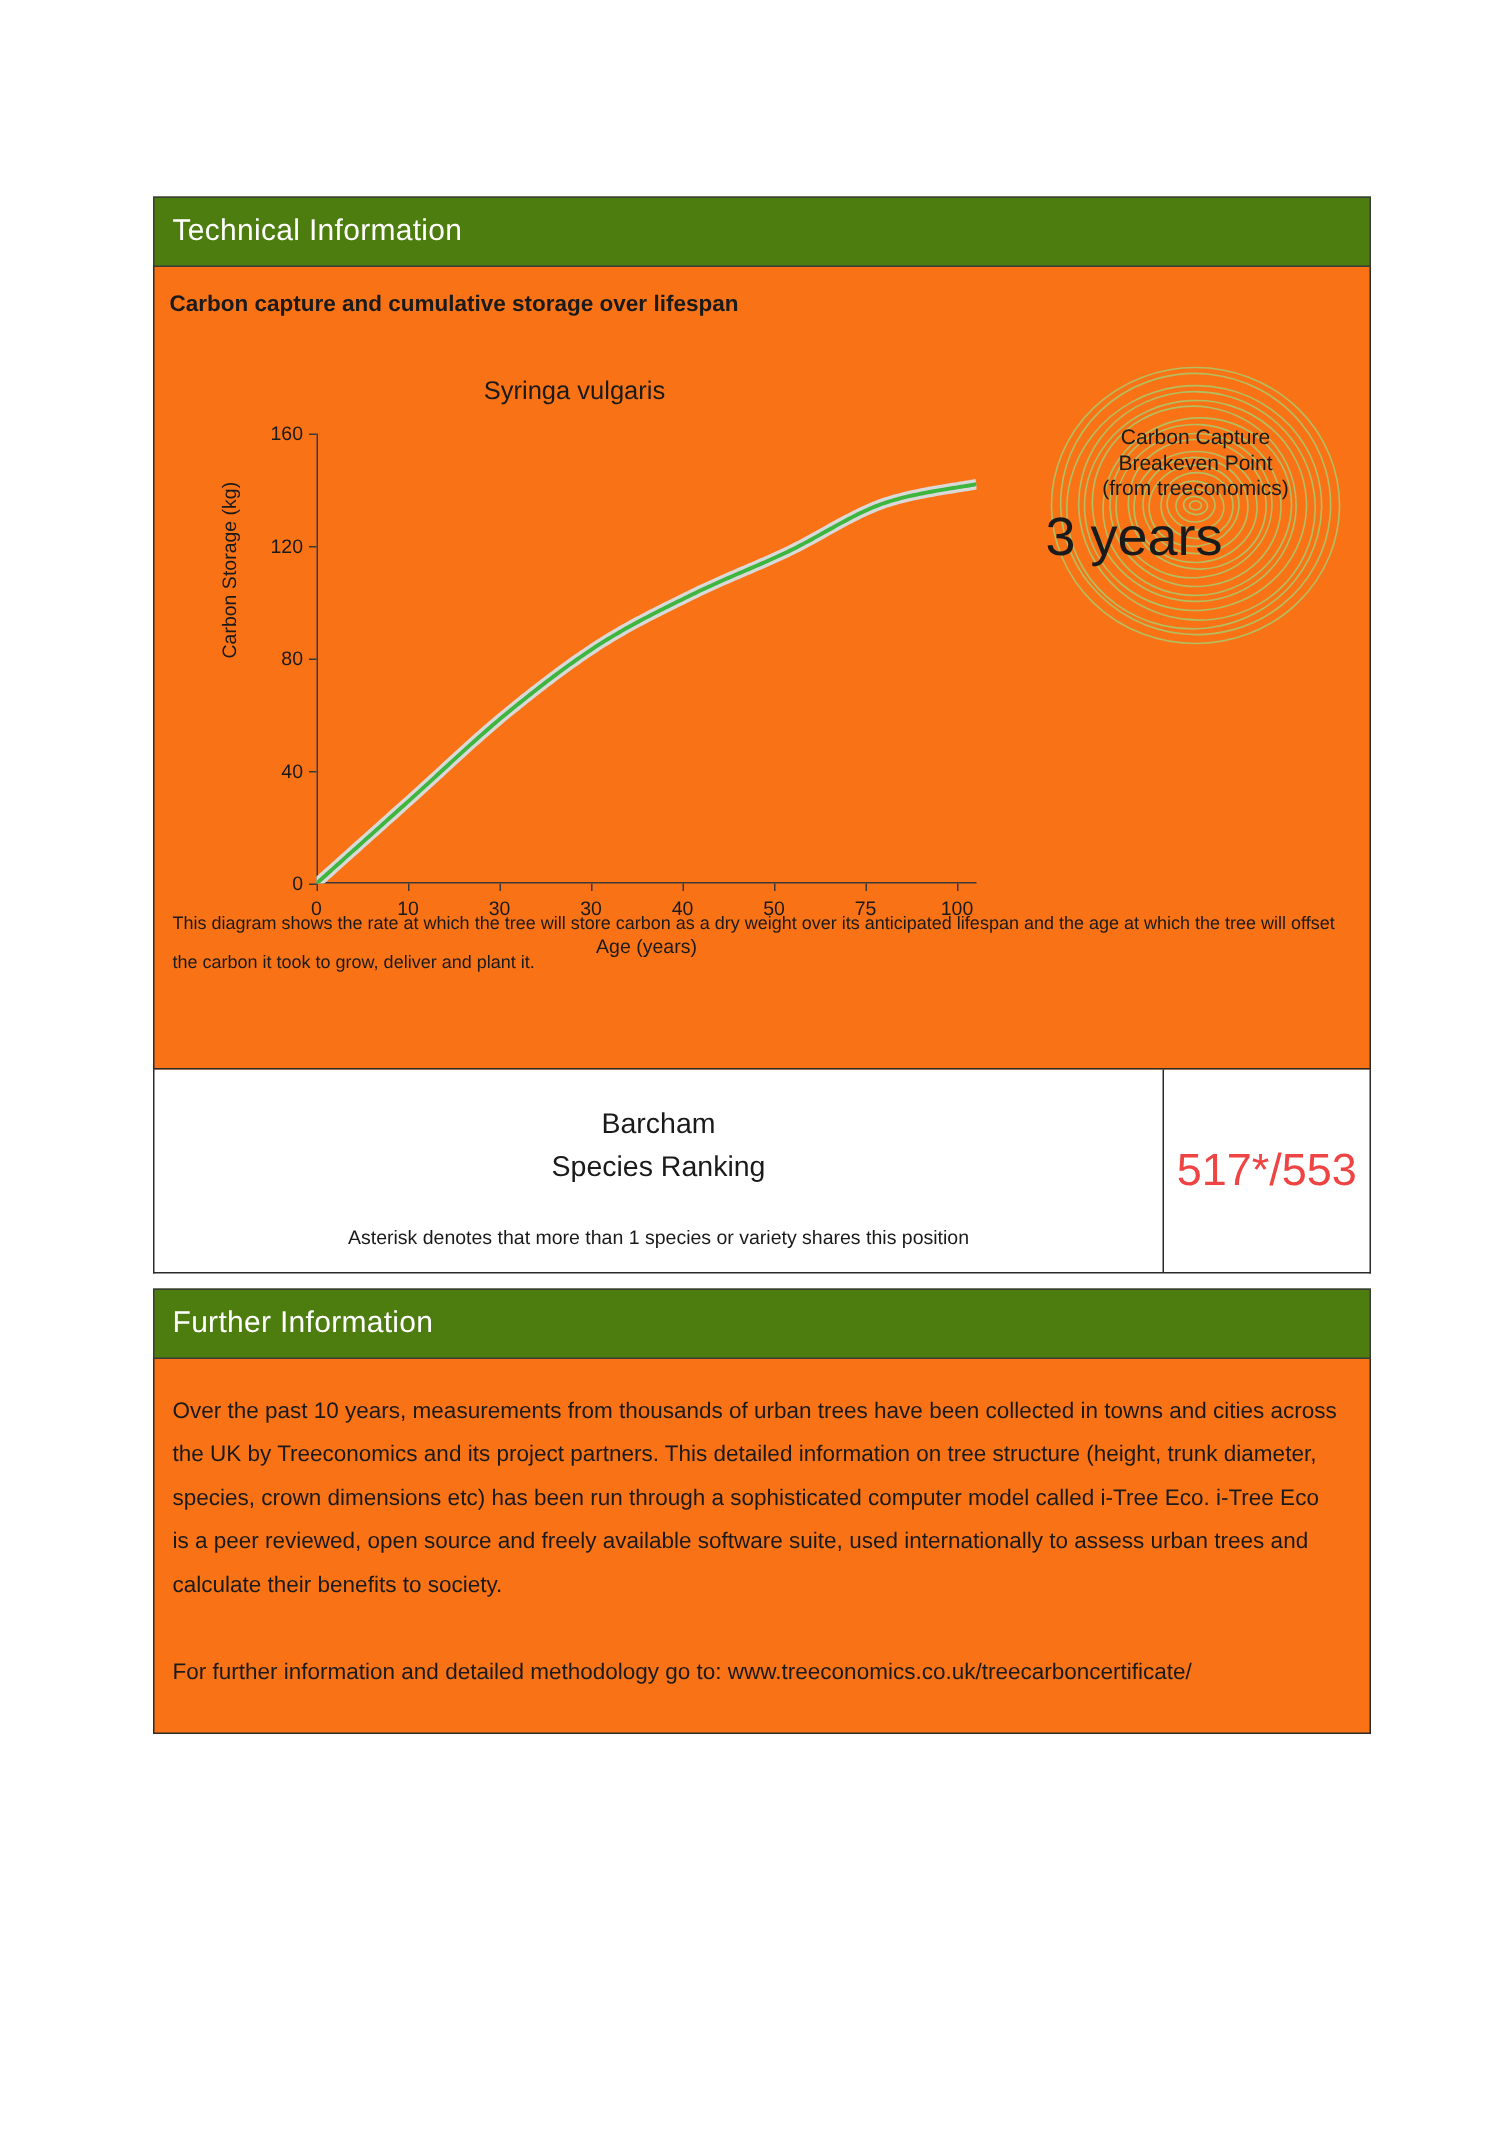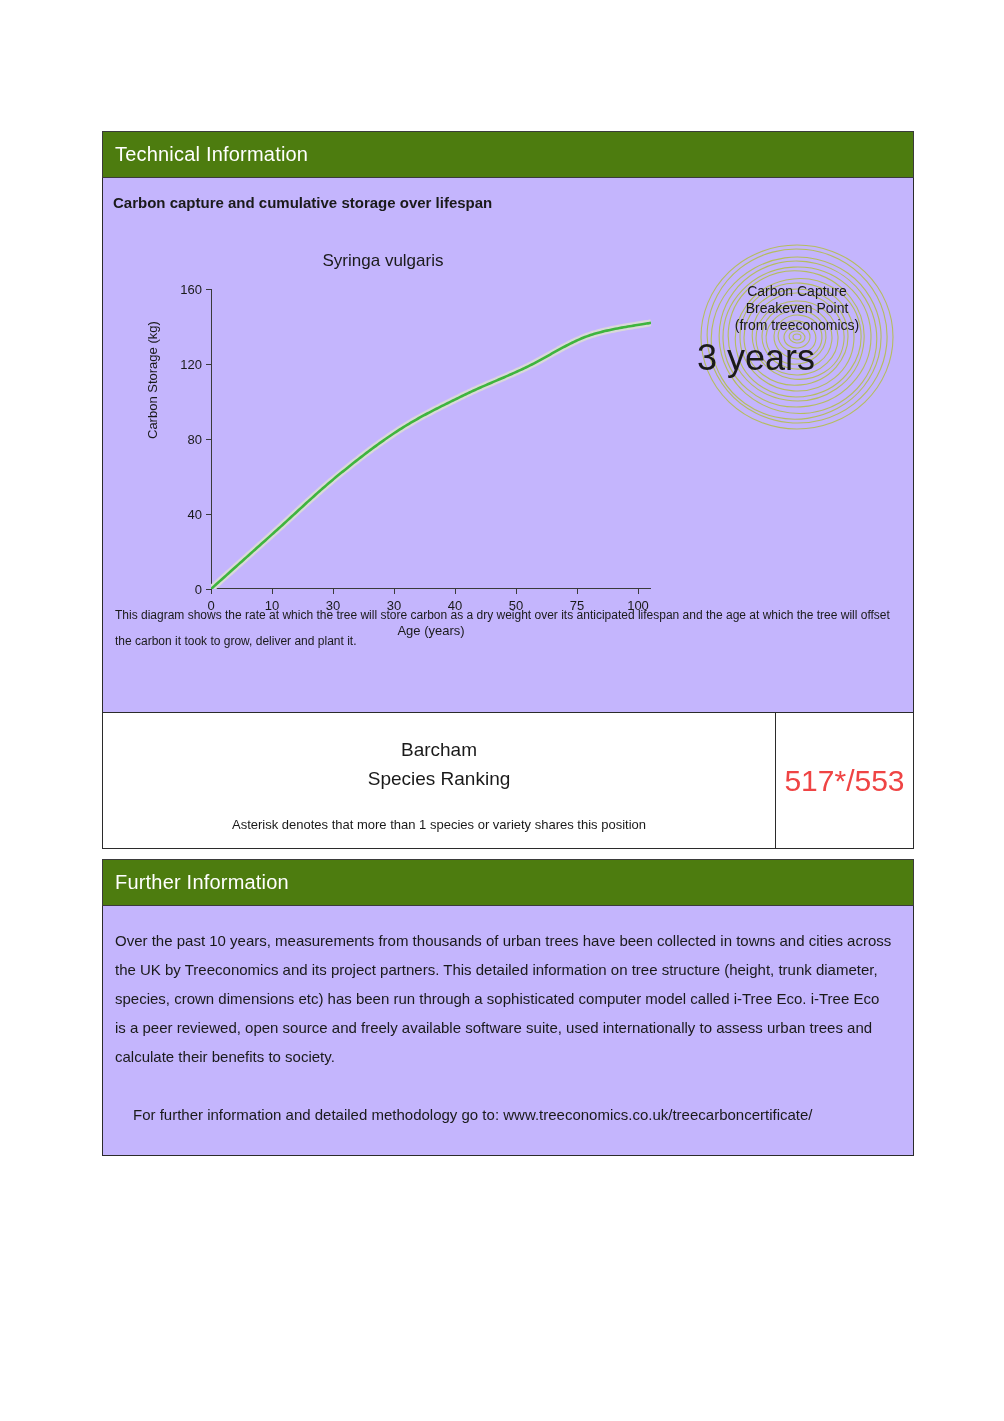--- a/index.html
+++ b/index.html
@@ -39,21 +39,21 @@
     padding: 11px 0 11px 12px;
     letter-spacing: 0.2px;
     border: 1px solid #3b3b3b;
     box-sizing: border-box;
   }
 
   .panel {
     border: 1px solid #2b2b2b;
     border-top: none;
     box-sizing: border-box;
-    background: #c4b5fd;
+    background: #f97316;
   }
 
   .tech-panel {
     position: relative;
     height: 535px;
   }
 
   .tech-title {
     font-size: 15px;
     font-weight: bold;
@@ -233,21 +233,20 @@
     padding: 20px 19px 26px 12px;
   }
   .further-panel p {
     margin: 0;
     font-size: 15px;
     line-height: 29px;
     color: #1a1a1a;
   }
   .further-panel p.second {
     margin-top: 29px;
-    margin-left: 18px;
   }
 </style>
 </head>
 <body>
 
 <div class="page">
   <div class="doc">
 
     <div class="section-header">Technical Information</div>
 

